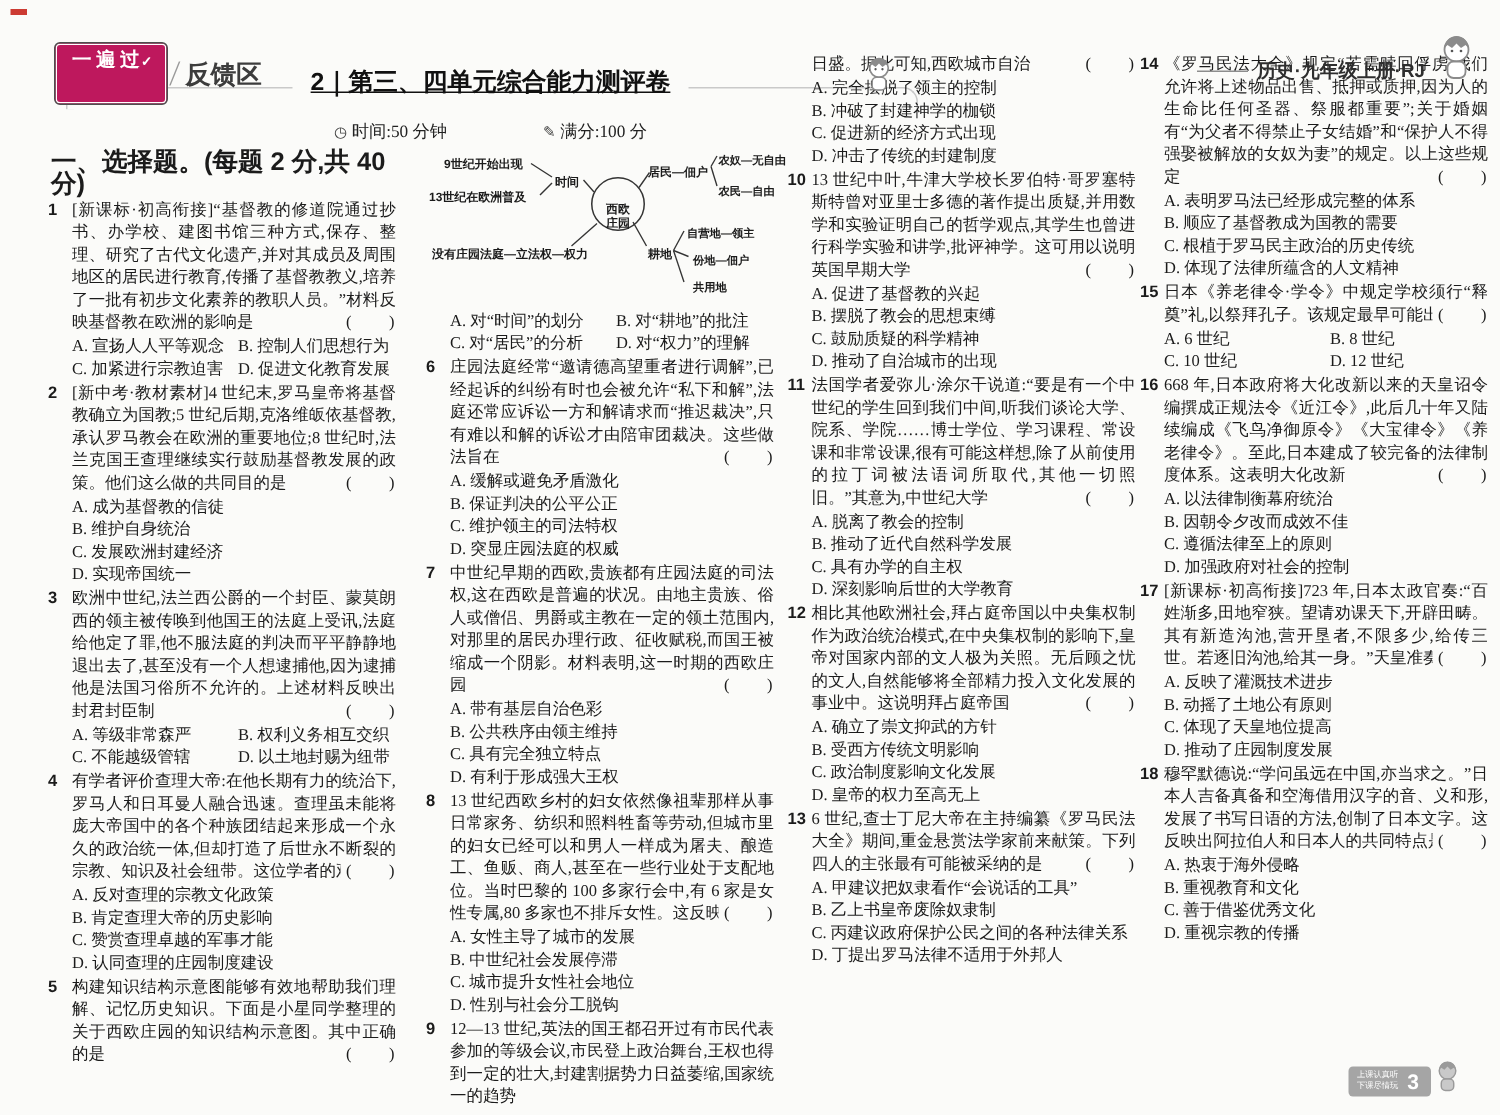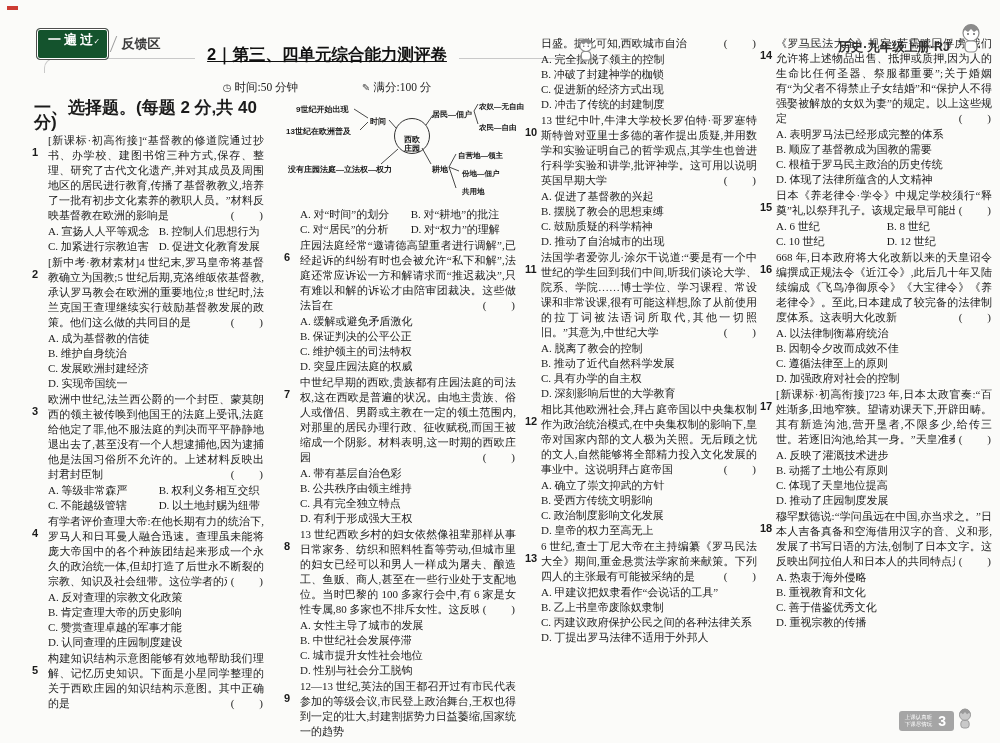--- a/index.html
+++ b/index.html
@@ -3,27 +3,27 @@
 <meta charset="utf-8">
 <style>
   html,body{margin:0;padding:0;}
   body{width:1000px;height:743px;background:#fbfbf9;overflow:hidden;
        font-family:"Liberation Serif","DejaVu Serif",serif;color:#1b1b1b;}
   .page{position:relative;width:1000px;height:743px;}
 
   
   .print-mark{position:absolute;left:7px;top:6px;width:11px;height:4px;background:#cc3b33;}
   .logo-wrap{position:absolute;left:36px;top:28px;display:flex;align-items:center;z-index:5;}
-  .logo-box{position:relative;background:#14532d;border:1px solid #4e4e4e;border-radius:4px;
-            box-shadow:inset 0 0 0 1px #fff;color:#fff;font-family:Liberation Mono, monospace;
-            font-weight:700;font-size:13px;letter-spacing:3px;padding:2px 9px 10px 11px;}
+  .logo-box{position:relative;background:#be185d;border:1px solid #4e4e4e;border-radius:4px;
+            box-shadow:inset 0 0 0 1px #fff;color:#fff;font-family:Liberation Sans, sans-serif;
+            font-weight:700;font-size:13px;letter-spacing:3px;padding:2px 9px 20px 11px;}
   .logo-check{font-size:9px;letter-spacing:0;margin-left:-2px;}
   .logo-tab{display:flex;align-items:center;margin-left:4px;}
   .logo-slant{width:1px;height:16px;background:#9a9a9a;transform:skewX(-22deg);margin-right:7px;}
-  .logo-tab-text{font-family:"Liberation Sans",sans-serif;font-weight:700;font-size:13px;color:#3c3c3c;}
+  .logo-tab-text{font-family:"Liberation Sans",sans-serif;font-weight:700;font-size:17px;color:#3c3c3c;}
 
   .edition-wrap{position:absolute;right:18px;top:28px;display:flex;align-items:center;gap:6px;z-index:5;}
   .edition-line{display:inline-block;width:34px;height:1px;background:#8d8d8d;}
   .edition-text{font-family:"Liberation Sans",sans-serif;font-weight:700;font-size:12.5px;color:#2e2e2e;}
 
   .title-frame{position:absolute;left:44px;top:58px;width:566px;height:14px;
                border:1px solid #c9c9c9;border-bottom:none;border-radius:10px 10px 0 0;}
   .title-row{position:absolute;left:44px;top:44px;width:566px;text-align:center;z-index:4;}
   .title-row .ttl{display:inline-block;background:#fbfbf9;padding:0 12px;
         font-family:"Liberation Sans",sans-serif;font-weight:700;font-size:16.5px;color:#111;text-decoration:underline;}
@@ -39,21 +39,21 @@
   #col0{left:34px; top:100px;}
   #col1{left:286px;top:96px;}
   #col2{left:527px;top:36px;}
   #col3{left:762px;top:36px;}
 
   .section-head{font-family:"Liberation Sans",sans-serif;font-weight:700;font-size:17px;
                 margin-bottom:3px;text-align:left;}
   .q{position:relative;padding-left:14px;margin-bottom:1px;}
   .q::after{content:"";display:block;clear:both;}
   .qnum{position:absolute;left:-2px;top:0;font-family:"Liberation Sans",sans-serif;
-        font-weight:700;font-size:11px;margin-top:12px;}
+        font-weight:700;font-size:11px;}
   .answer-bracket{position:absolute;right:0;bottom:0;background:#fbfbf9;padding-left:4px;letter-spacing:1px;}
   .opts{display:grid;grid-template-columns:1fr;padding-left:14px;margin-bottom:1px;}
   .opts.c2{grid-template-columns:1.05fr 1fr;}
   .opt{text-align:left;}
 
   
   .diagram{position:relative;width:240px;height:106px;margin:2px 0 3px 0;
            font-family:"Liberation Sans",sans-serif;}
   .dlab{position:absolute;font-size:8px;font-weight:700;white-space:nowrap;color:#1b1b1b;}
   .dlab.sm{font-size:7.5px;}

